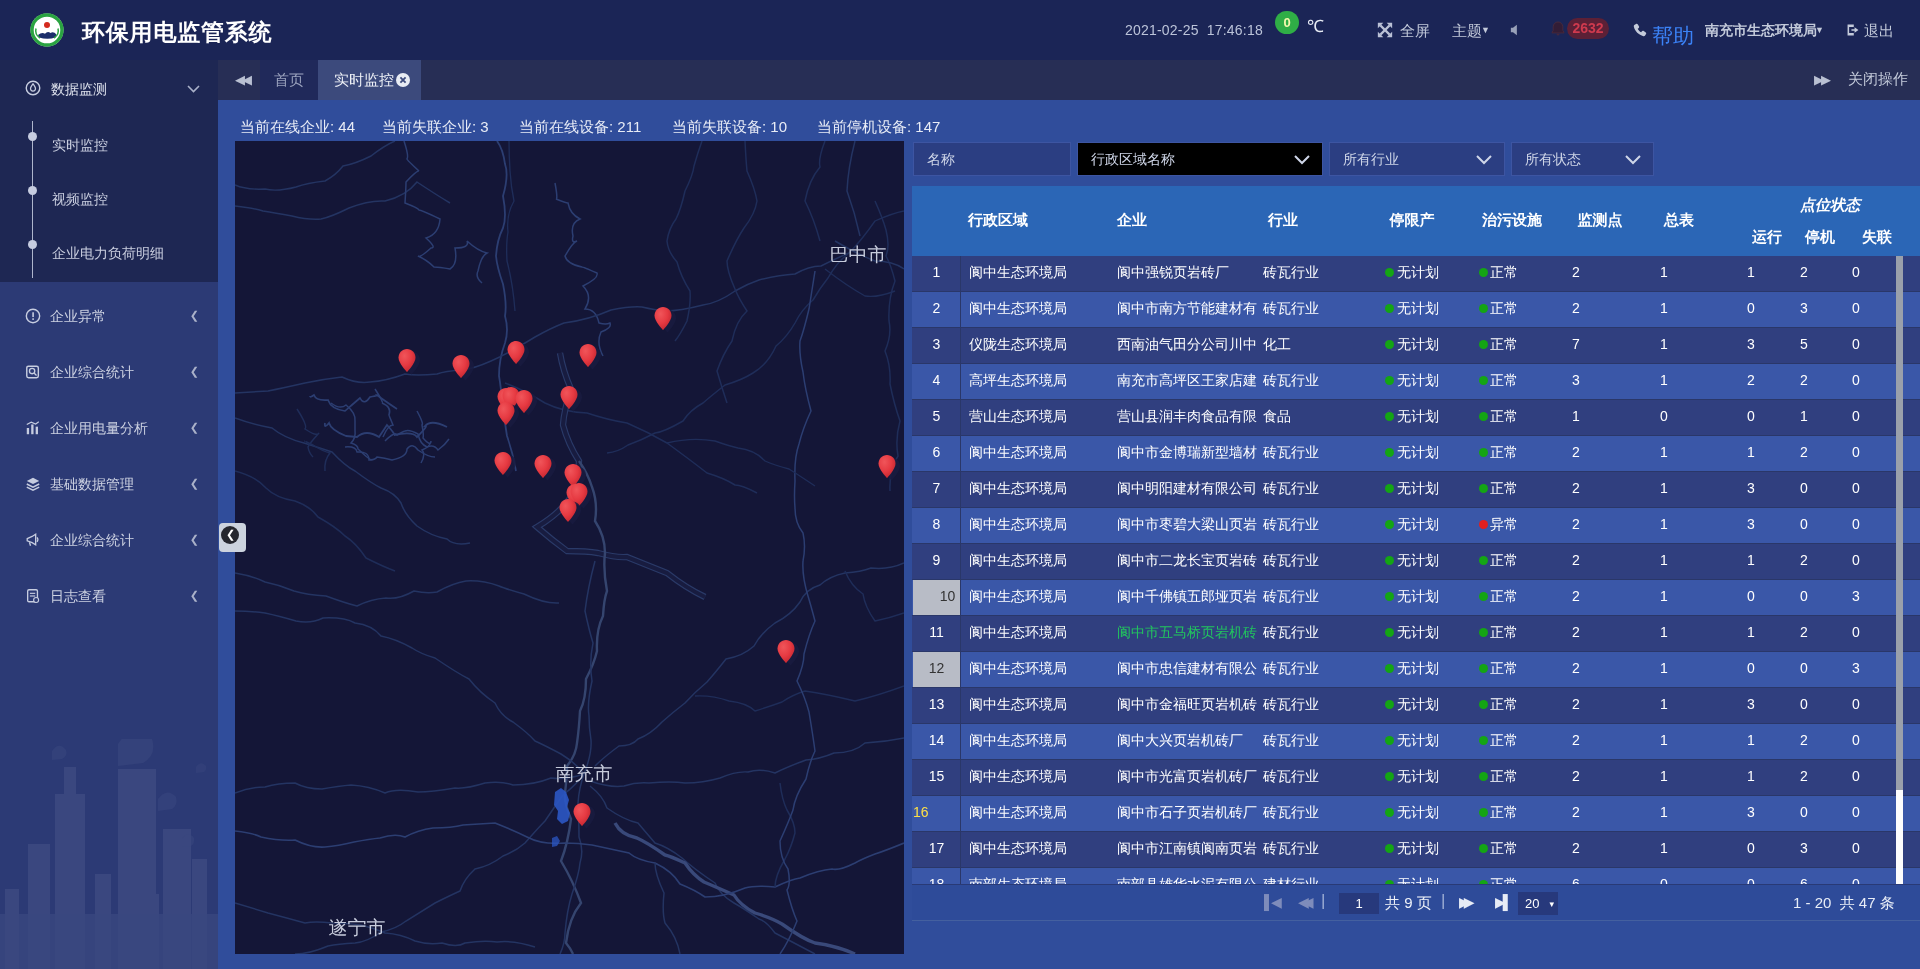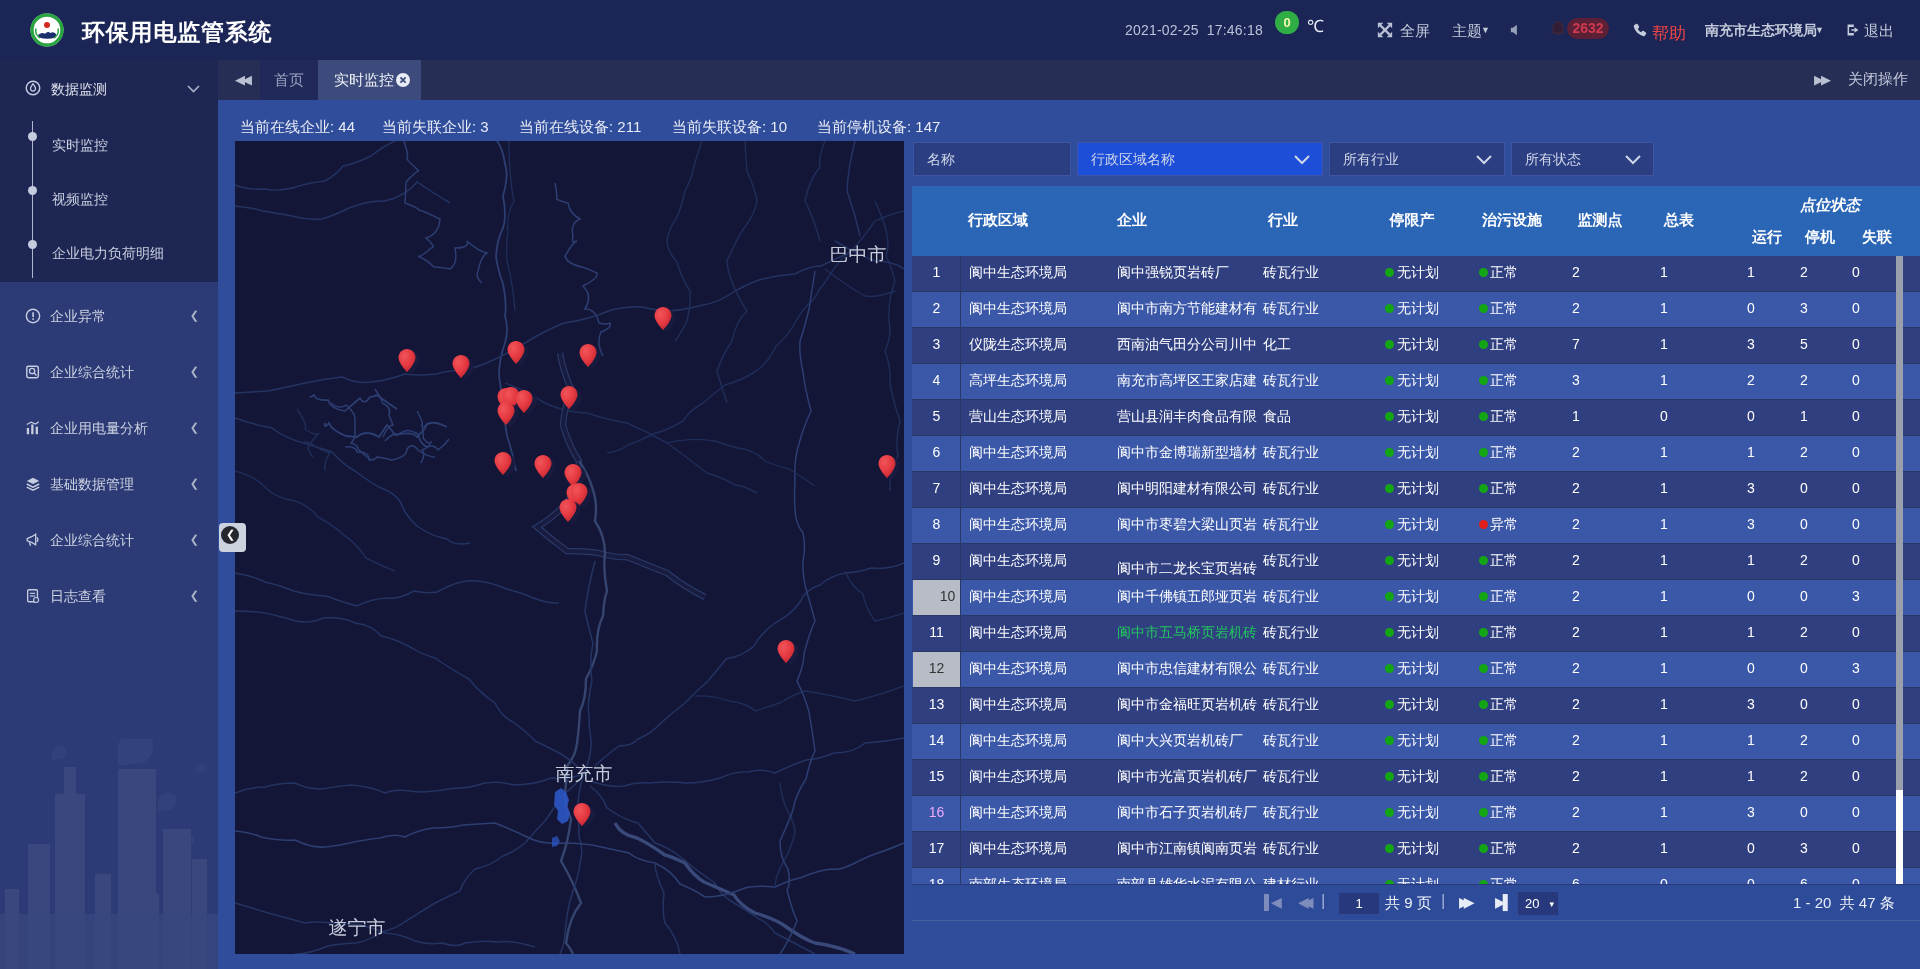--- a/index.html
+++ b/index.html
@@ -30,21 +30,21 @@
   <svg class="abs" width="12" height="12" viewBox="0 0 14 14" style="left:1510px;top:24px">
       <path d="M8 1 v12 L3.5 9.5 H1 v-5 h2.5 Z" fill="#99a1b8"></path>
     </svg>
   <svg class="abs" width="14" height="16" viewBox="0 0 16 18" style="left:1551px;top:21px">
       <path d="M8 1 a5.5 5.5 0 0 1 5.5 5.5 v4 l1.5 3 H1 l1.5-3 v-4 A5.5 5.5 0 0 1 8 1 Z M6.5 15 a1.8 1.8 0 0 0 3 0 Z" fill="#321d36" stroke="#4a2a3c" stroke-width="1"></path>
     </svg>
   <div class="abs" style="left:1567px;top:18px;width:42px;height:21px;border-radius:11px;background:#5c2036;color:#cf3a4e;font-size:14px;font-weight:bold;text-align:center;line-height:21px">2632</div>
   <svg class="abs" width="14" height="14" viewBox="0 0 17 17" style="left:1633px;top:23px">
       <path d="M3.6 1.2 c.8-.5 1.8-.2 2.3.6 l1.3 2.2 c.5.8.3 1.8-.5 2.4 l-1 .7 c.6 1.6 2.6 3.6 4.2 4.2 l.7-1 c.6-.8 1.6-1 2.4-.5 l2.2 1.3 c.8.5 1.1 1.5.6 2.3 l-.9 1.5 c-.5.8-1.4 1.3-2.3 1.1 C7.2 15 2 9.8 1 4.4 .8 3.5 1.3 2.6 2.1 2.1 Z" fill="#c3cada"></path>
     </svg>
-  <span class="abs" style="left:1652px;top:22px;font-size:17px;color:#ef4444">帮助</span>
+  <span class="abs" style="left:1652px;top:22px;font-size:21px;color:#3b82f6">帮助</span>
   <span class="abs" style="left:1705px;top:22px;font-size:14px;color:#c3cada;font-weight:bold">南充市生态环境局</span>
   <span class="abs" style="left:1815px;top:25px;font-size:9px;color:#c3cada">▼</span>
   <svg class="abs" width="14" height="14" viewBox="0 0 18 18" style="left:1846px;top:23px">
       <path d="M2 2 h8 v3 H4 v8 h6 v3 H2 Z" fill="#c3cada"></path>
       <path d="M11 5.5 L16 9 11 12.5 V10 H7 V8 h4 Z" fill="#c3cada"></path>
     </svg>
   <span class="abs" style="left:1864px;top:22px;font-size:15px;color:#c3cada">退出</span>
 </div>
 
 <div class="abs" style="left:0;top:60px;width:218px;height:909px;background:#2c3a75">
@@ -304,21 +304,21 @@
     </g>
 </svg>
 
 <div class="abs" style="left:219px;top:523px;width:27px;height:29px;background:#ccd3de;border-radius:4px"></div>
 <div class="abs" style="left:221px;top:526px;width:18px;height:18px;border-radius:50%;background:#25272e"></div>
 <span class="abs" style="left:226px;top:528px;color:#fff;font-size:11px">❮</span>
 
 <div class="abs" style="left:913px;top:142px;width:158px;height:34px;background:#2b3e82;border:1px solid #3d55a2">
   <span class="abs" style="left:13px;top:8px;color:#cfd6e8;font-size:14px">名称</span>
 </div>
-<div class="abs" style="left:1077px;top:142px;width:246px;height:34px;background:#1d4ed8;border:1px solid #3d55a2">
+<div class="abs" style="left:1077px;top:142px;width:246px;height:34px;background:#000000;border:1px solid #3d55a2">
   <span class="abs" style="left:13px;top:8px;color:#cfd6e8;font-size:14px">行政区域名称</span>
   <svg width="16" height="10" viewBox="0 0 16 10" style="position:absolute;right:12px;top:12px">
       <path d="M1 1 L8 8 L15 1" stroke="#cfd6e8" stroke-width="2" fill="none"></path>
     </svg>
 </div>
 <div class="abs" style="left:1329px;top:142px;width:176px;height:34px;background:#2b3e82;border:1px solid #3d55a2">
   <span class="abs" style="left:13px;top:8px;color:#cfd6e8;font-size:14px">所有行业</span>
   <svg width="16" height="10" viewBox="0 0 16 10" style="position:absolute;right:12px;top:12px">
       <path d="M1 1 L8 8 L15 1" stroke="#cfd6e8" stroke-width="2" fill="none"></path>
     </svg>
@@ -472,21 +472,21 @@
 <span style="position:absolute;left:634px;top:8px;width:60px;text-align:center;color:#fff">2</span>
 <span style="position:absolute;left:722px;top:8px;width:60px;text-align:center;color:#fff">1</span>
 <span style="position:absolute;left:809px;top:8px;width:60px;text-align:center;color:#fff">3</span>
 <span style="position:absolute;left:862px;top:8px;width:60px;text-align:center;color:#fff">0</span>
 <span style="position:absolute;left:914px;top:8px;width:60px;text-align:center;color:#fff">0</span>
 </div>
         <div style="position:absolute;left:0;top:544px;width:1008px;height:36px;background:#303f7f;border-bottom:1px solid #2a3769;box-sizing:border-box;font-size:14px">
 <span style="position:absolute;left:1px;width:47px;text-align:center;top:8px;color:#fff">9</span>
 <div style="position:absolute;left:48px;top:0;width:1px;height:36px;background:#2a3769"></div>
 <span style="position:absolute;left:57px;top:8px;color:#fff">阆中生态环境局</span>
-<span style="position:absolute;left:205px;top:16px;color:#fff">阆中市二龙长宝页岩砖</span>
+<span style="position:absolute;left:205px;top:8px;color:#fff">阆中市二龙长宝页岩砖</span>
 <span style="position:absolute;left:351px;top:8px;color:#fff">砖瓦行业</span>
 <span style="position:absolute;left:473px;top:12px;width:9px;height:9px;border-radius:50%;background:#14a514"></span>
 <span style="position:absolute;left:485px;top:8px;color:#fff">无计划</span>
 <span style="position:absolute;left:567px;top:12px;width:9px;height:9px;border-radius:50%;background:#14a514"></span>
 <span style="position:absolute;left:578px;top:8px;color:#fff">正常</span>
 <span style="position:absolute;left:634px;top:8px;width:60px;text-align:center;color:#fff">2</span>
 <span style="position:absolute;left:722px;top:8px;width:60px;text-align:center;color:#fff">1</span>
 <span style="position:absolute;left:809px;top:8px;width:60px;text-align:center;color:#fff">1</span>
 <span style="position:absolute;left:862px;top:8px;width:60px;text-align:center;color:#fff">2</span>
 <span style="position:absolute;left:914px;top:8px;width:60px;text-align:center;color:#fff">0</span>
@@ -583,21 +583,21 @@
 <span style="position:absolute;left:485px;top:8px;color:#fff">无计划</span>
 <span style="position:absolute;left:567px;top:12px;width:9px;height:9px;border-radius:50%;background:#14a514"></span>
 <span style="position:absolute;left:578px;top:8px;color:#fff">正常</span>
 <span style="position:absolute;left:634px;top:8px;width:60px;text-align:center;color:#fff">2</span>
 <span style="position:absolute;left:722px;top:8px;width:60px;text-align:center;color:#fff">1</span>
 <span style="position:absolute;left:809px;top:8px;width:60px;text-align:center;color:#fff">1</span>
 <span style="position:absolute;left:862px;top:8px;width:60px;text-align:center;color:#fff">2</span>
 <span style="position:absolute;left:914px;top:8px;width:60px;text-align:center;color:#fff">0</span>
 </div>
         <div style="position:absolute;left:0;top:796px;width:1008px;height:36px;background:#3a57a8;border-bottom:1px solid #2a3769;box-sizing:border-box;font-size:14px">
-<span style="position:absolute;left:1px;width:47px;text-align:center;top:8px;color:#f0abfc">16</span>
+<span style="position:absolute;left:1px;width:47px;top:8px;color:#fde047">16</span>
 <div style="position:absolute;left:48px;top:0;width:1px;height:36px;background:#2a3769"></div>
 <span style="position:absolute;left:57px;top:8px;color:#fff">阆中生态环境局</span>
 <span style="position:absolute;left:205px;top:8px;color:#fff">阆中市石子页岩机砖厂</span>
 <span style="position:absolute;left:351px;top:8px;color:#fff">砖瓦行业</span>
 <span style="position:absolute;left:473px;top:12px;width:9px;height:9px;border-radius:50%;background:#14a514"></span>
 <span style="position:absolute;left:485px;top:8px;color:#fff">无计划</span>
 <span style="position:absolute;left:567px;top:12px;width:9px;height:9px;border-radius:50%;background:#14a514"></span>
 <span style="position:absolute;left:578px;top:8px;color:#fff">正常</span>
 <span style="position:absolute;left:634px;top:8px;width:60px;text-align:center;color:#fff">2</span>
 <span style="position:absolute;left:722px;top:8px;width:60px;text-align:center;color:#fff">1</span>

